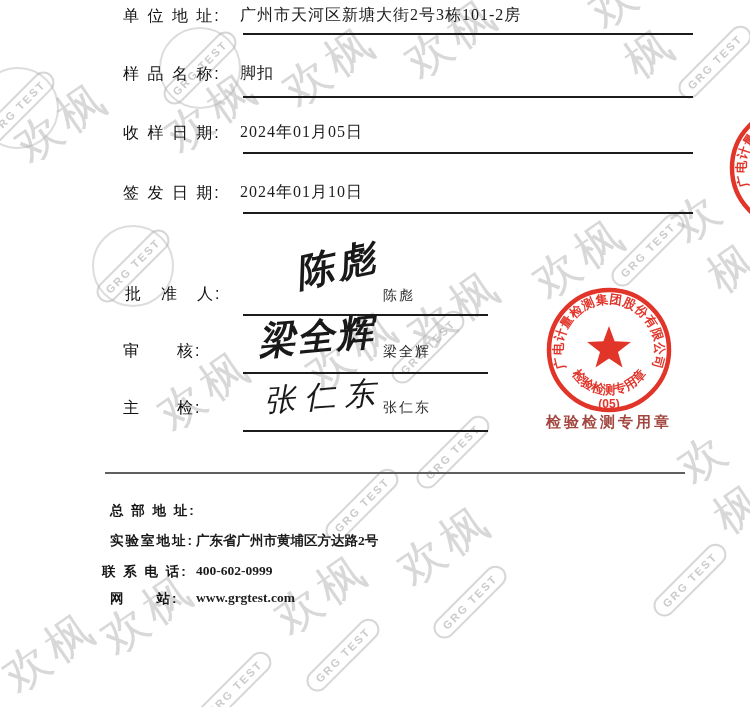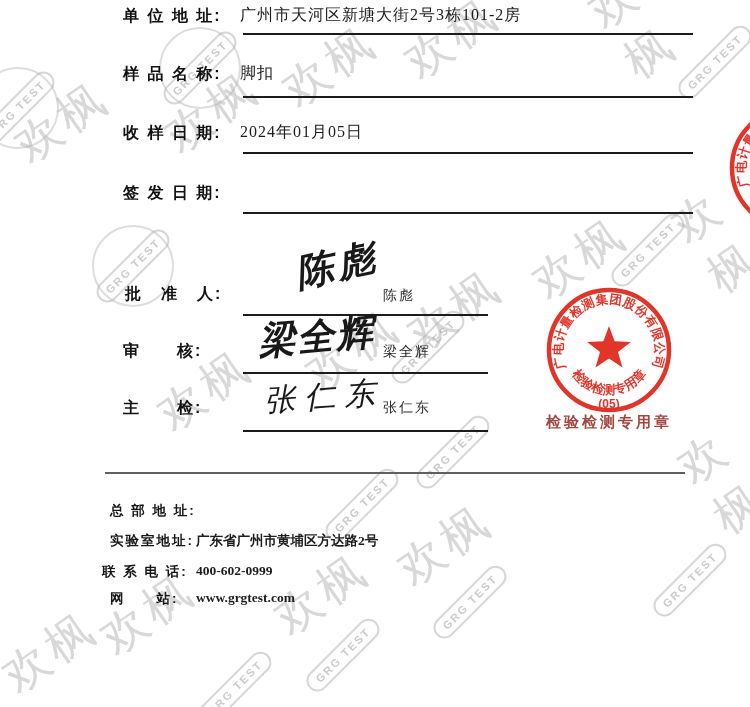--- a/index.html
+++ b/index.html
@@ -14,21 +14,21 @@
            font-family:"Liberation Sans",sans-serif;font-weight:400;}
   .wm.capsule,.wm.ring{transform:translate(-50%,-50%) rotate(-45deg);}
   .pill{display:inline-block;border:2px solid rgba(176,176,176,0.50);border-radius:15px;
         padding:3px 9px;font-size:11px;font-weight:bold;letter-spacing:2px;
         color:rgba(168,168,168,0.60);white-space:nowrap;}
   .ringframe{width:78px;height:78px;border:2px solid rgba(180,180,180,0.45);border-radius:50%;
         display:flex;align-items:center;justify-content:center;}
 
   
   .content{position:absolute;inset:0;z-index:2;}
-  .flabel{font-size:16px;font-weight:bold;letter-spacing:2px;color:#111;}
+  .flabel{font-size:16px;font-weight:normal;letter-spacing:2px;color:#111;}
   .fvalue{font-size:16px;font-family:"Liberation Serif",serif;color:#1c1c1c;letter-spacing:1px;}
   .uline{position:absolute;left:243px;width:450px;height:2px;background:#1c1c1c;}
   .uline.short{width:245px;}
   .script{font-family:"Liberation Serif",serif;font-style:italic;color:#191919;}
   .pname{font-size:14px;font-family:"Liberation Serif",serif;color:#2b2b2b;letter-spacing:2px;}
   #separator{position:absolute;left:105px;top:472px;width:580px;height:2px;background:#606060;}
 
   .ftlabel{font-size:13.5px;font-weight:bold;letter-spacing:2px;color:#161616;}
   .ftvalue{font-size:13.5px;font-weight:bold;font-family:"Liberation Serif",serif;color:#1c1c1c;}
   .pair{display:inline-flex;gap:10px;}
@@ -94,20 +94,21 @@
 
     <span class="abs flabel" style="left:123px;top:64px">样 品 名 称:</span>
     <span class="abs fvalue" style="left:240px;top:63px">脚扣</span>
     <div class="uline" style="top:96px"></div>
 
     <span class="abs flabel" style="left:123px;top:123px">收 样 日 期:</span>
     <span class="abs fvalue" style="left:240px;top:122px">2024年01月05日</span>
     <div class="uline" style="top:152px"></div>
 
     <span class="abs flabel" style="left:123px;top:183px">签 发 日 期:</span>
+    <span class="abs fvalue" style="left:240px;top:182px">2024年01月10日</span>
     <div class="uline" style="top:212px"></div>
 
     <span class="abs flabel" style="left:125px;top:284px">批　准　人:</span>
     <span class="abs script" style="left:295px;top:240px;font-size:38px;font-weight:600;transform:rotate(-12deg);letter-spacing:4px">陈彪</span>
     <span class="abs pname" style="left:383px;top:287px">陈彪</span>
     <div class="uline short" style="top:314px"></div>
 
     <span class="abs flabel" style="left:123px;top:341px">审　　核:</span>
     <span class="abs script" style="left:258px;top:312px;font-size:37px;font-weight:700;transform:rotate(-5deg);letter-spacing:2px">梁全辉</span>
     <span class="abs pname" style="left:383px;top:343px">梁全辉</span>

